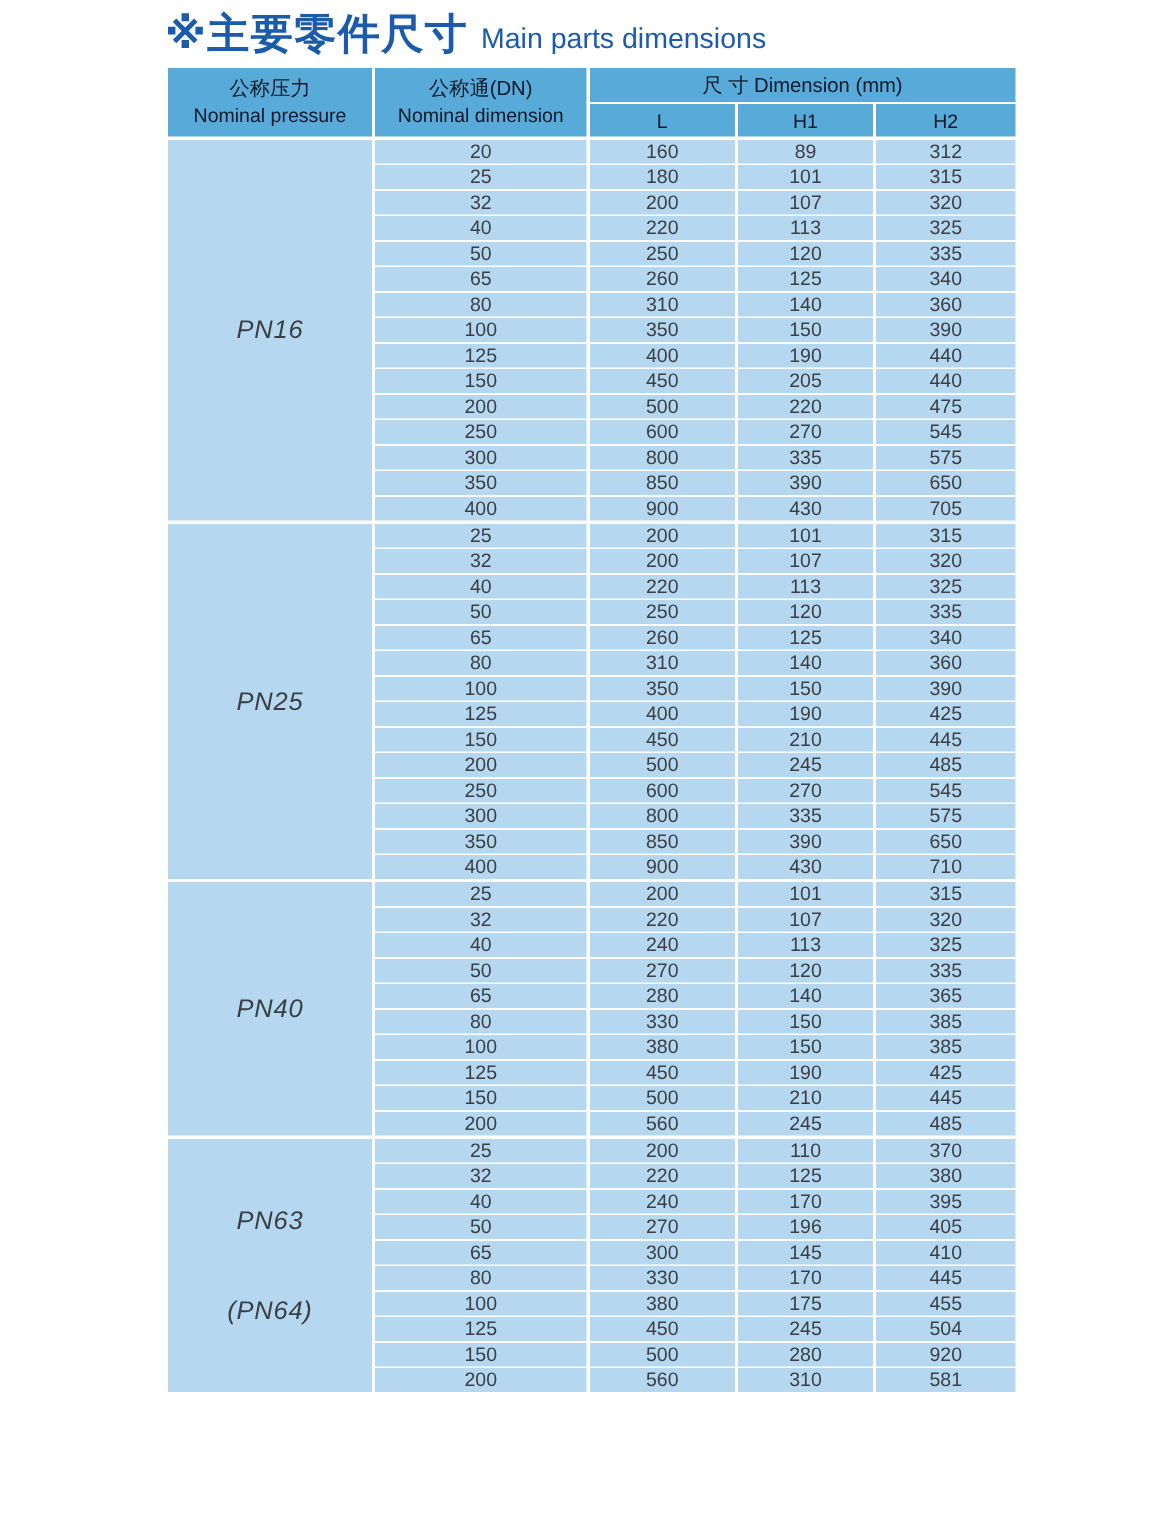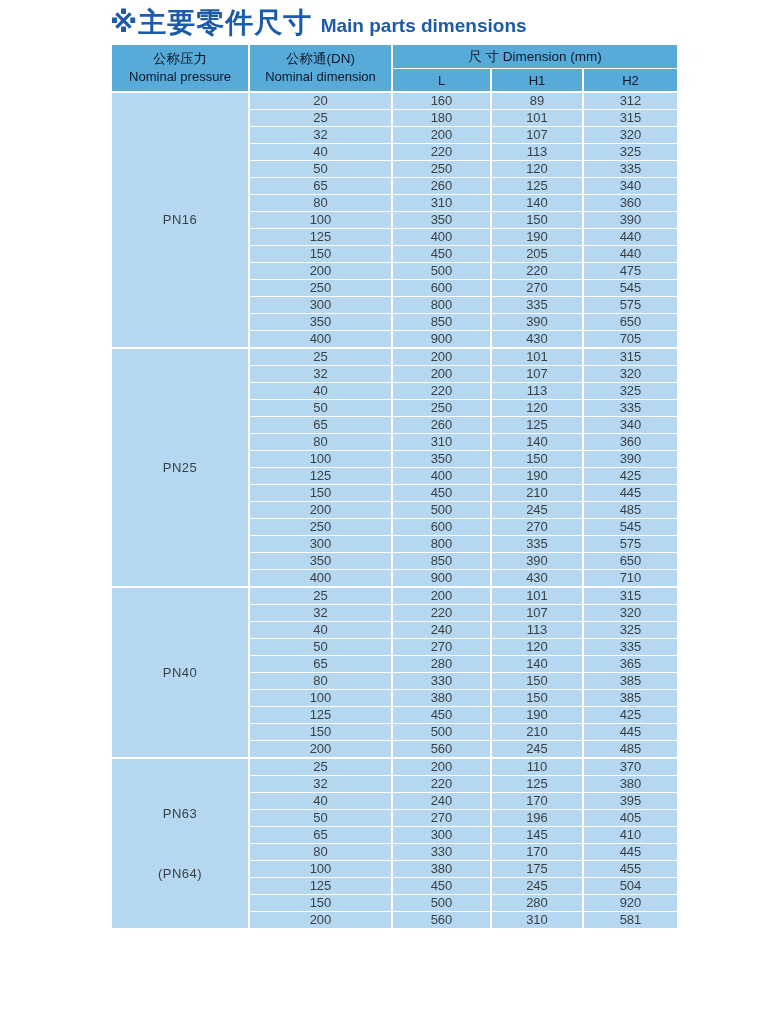--- a/index.html
+++ b/index.html
@@ -24,21 +24,21 @@
     white-space: nowrap;
     color: var(--title_blue, #1b5baa);
   }
   .title .zh {
     font-size: 28px;
     font-weight: bold;
     letter-spacing: 1px;
   }
   .title .en {
     font-size: 19px;
-    font-weight: bold;
+    font-weight: normal;
     margin-left: 4px;
   }
   table.dims {
     position: absolute;
     left: 110px;
     top: 44px;
     width: 567px;
     border-collapse: collapse;
     table-layout: fixed;
     font-size: 13px;
@@ -65,22 +65,23 @@
   th.group { font-size: 13.5px; margin-left: 24px; }
   tbody td {
     background: var(--body_bg, #b5d8f0);
     height: 16px;
     line-height: 16px;
     font-size: 13px;
   }
   tbody tr.section-start td { border-top-width: 2px; }
   thead tr.h2 th { border-bottom-width: 2px; }
   td.pressure-cell {
-    font-size: 13px;
+    font-size: 17px;
     letter-spacing: 0.5px;
+    font-style: italic;
   }
   td.pressure-cell .pline + .pline { margin-top: 44px; }
 </style>
 </head>
 <body>
 
 <div class="page">
 
   <div class="title">
     <span class="zh">※主要零件尺寸</span>

